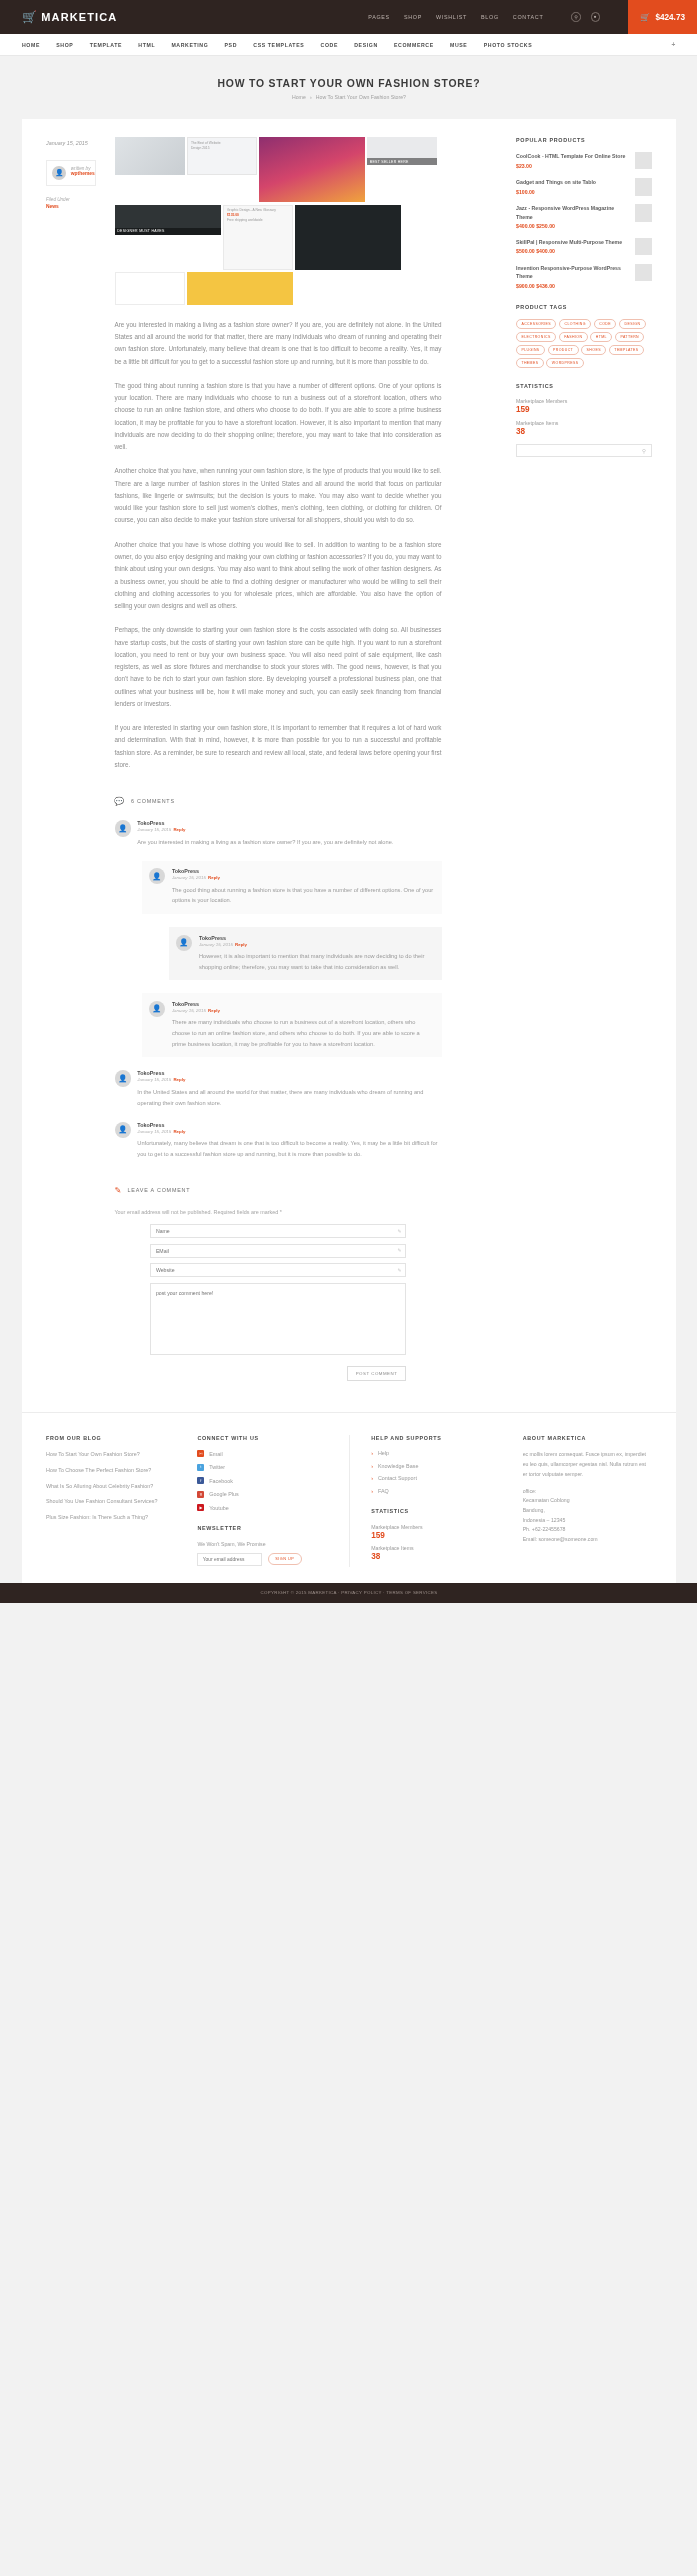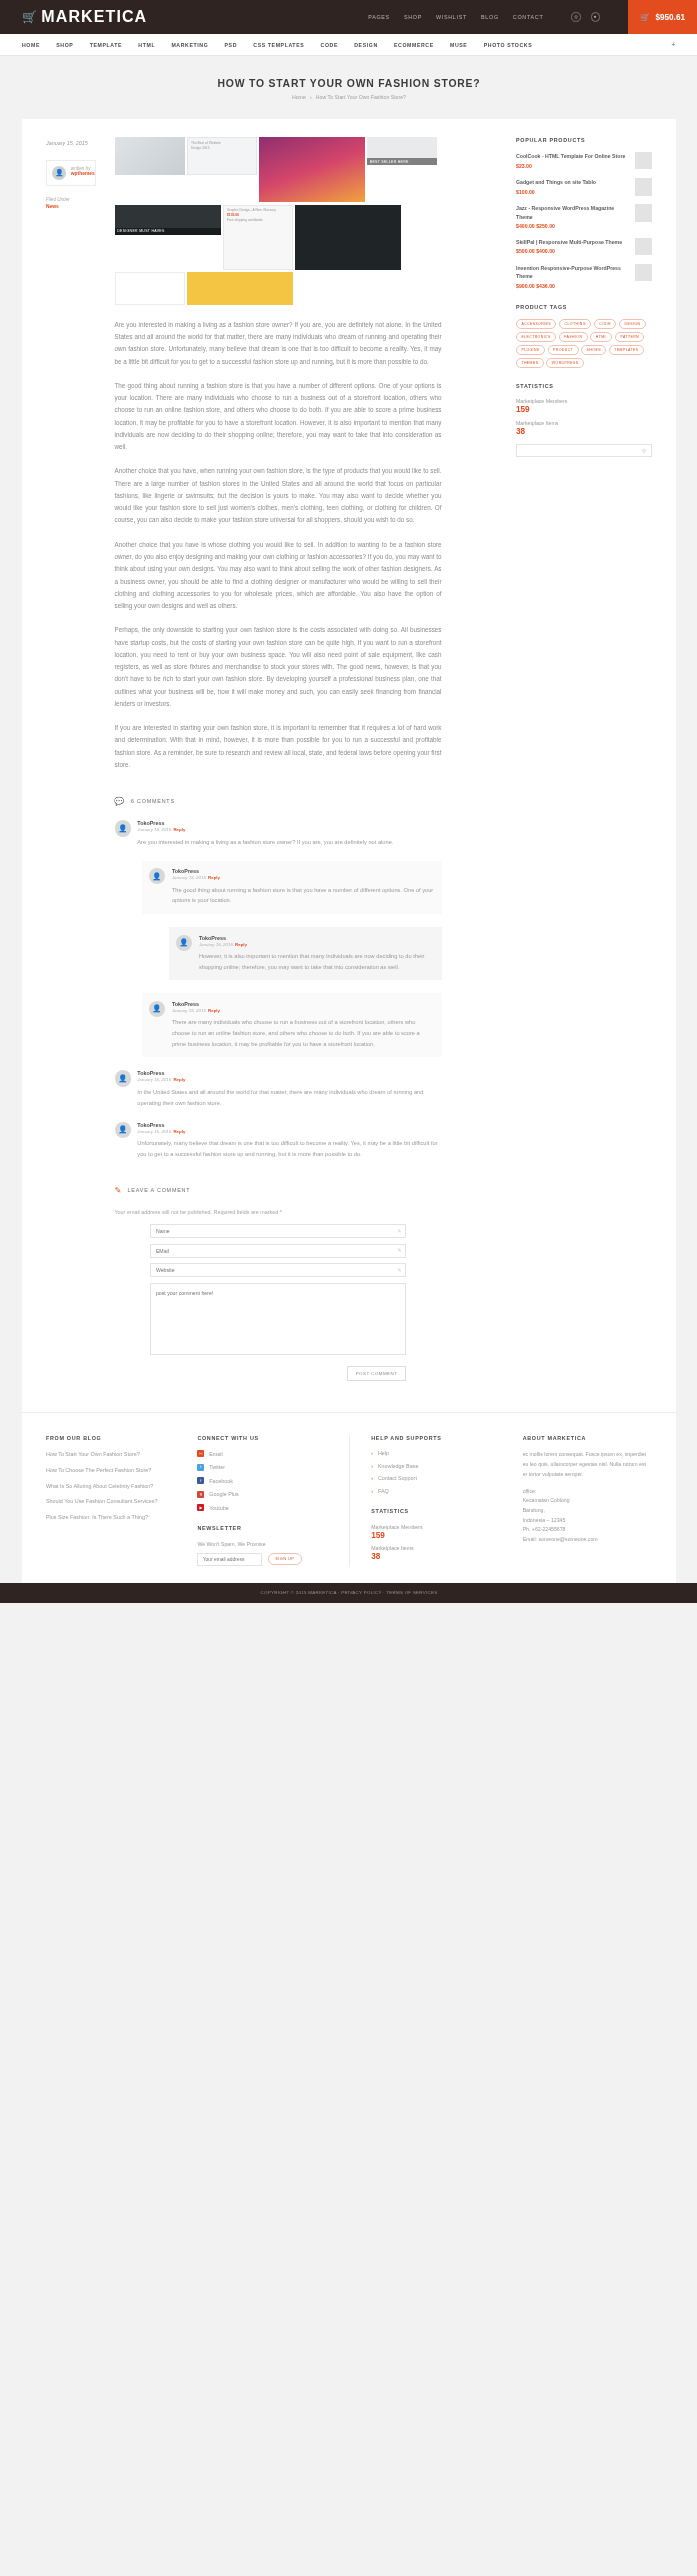--- a/index.html
+++ b/index.html
@@ -18,21 +18,21 @@
   .topbar {
     background:#2f2421;
     height:34px;
     display:flex;
     align-items:center;
     padding:0 22px;
   }
   .logo { display:flex; align-items:center; gap:4.4px; }
   .logo-mark { color:#e24c1e; font-size:12px; line-height:1; }
   .logo-text {
-    color:#fff; font-size:16px; letter-spacing:1.1px; font-weight:bold;
+    color:#fff; font-size:11px; letter-spacing:1.1px; font-weight:bold;
   }
   .topnav { margin-left:auto; display:flex; align-items:center; gap:14px; }
   .topnav a {
     color:#bdb3ae; font-size:5.4px; letter-spacing:0.7px; text-transform:uppercase;
   }
   .topicons { display:flex; align-items:center; gap:9.8px; margin-left:14px; }
   .icon-circ {
     width:9.3px;height:9.3px;border:0.5px solid #7d716c;border-radius:50%;
     display:flex;align-items:center;justify-content:center;color:#bdb3ae;font-size:4.9px;
   }
@@ -236,21 +236,21 @@
     <a>SHOP</a>
     <a>WISHLIST</a>
     <a>BLOG</a>
     <a>CONTACT</a>
     <div class="topicons">
       <span class="icon-circ">⚲</span>
       <span class="icon-circ">●</span>
     </div>
     <div class="cart">
       <span>🛒</span>
-      <span>$950.61</span>
+      <span>$424.73</span>
     </div>
   </div>
 </div>
 
 <div class="mainnav">
   <a>HOME</a>
   <a>SHOP</a>
   <a>TEMPLATE</a>
   <a>HTML</a>
   <a>MARKETING</a>

